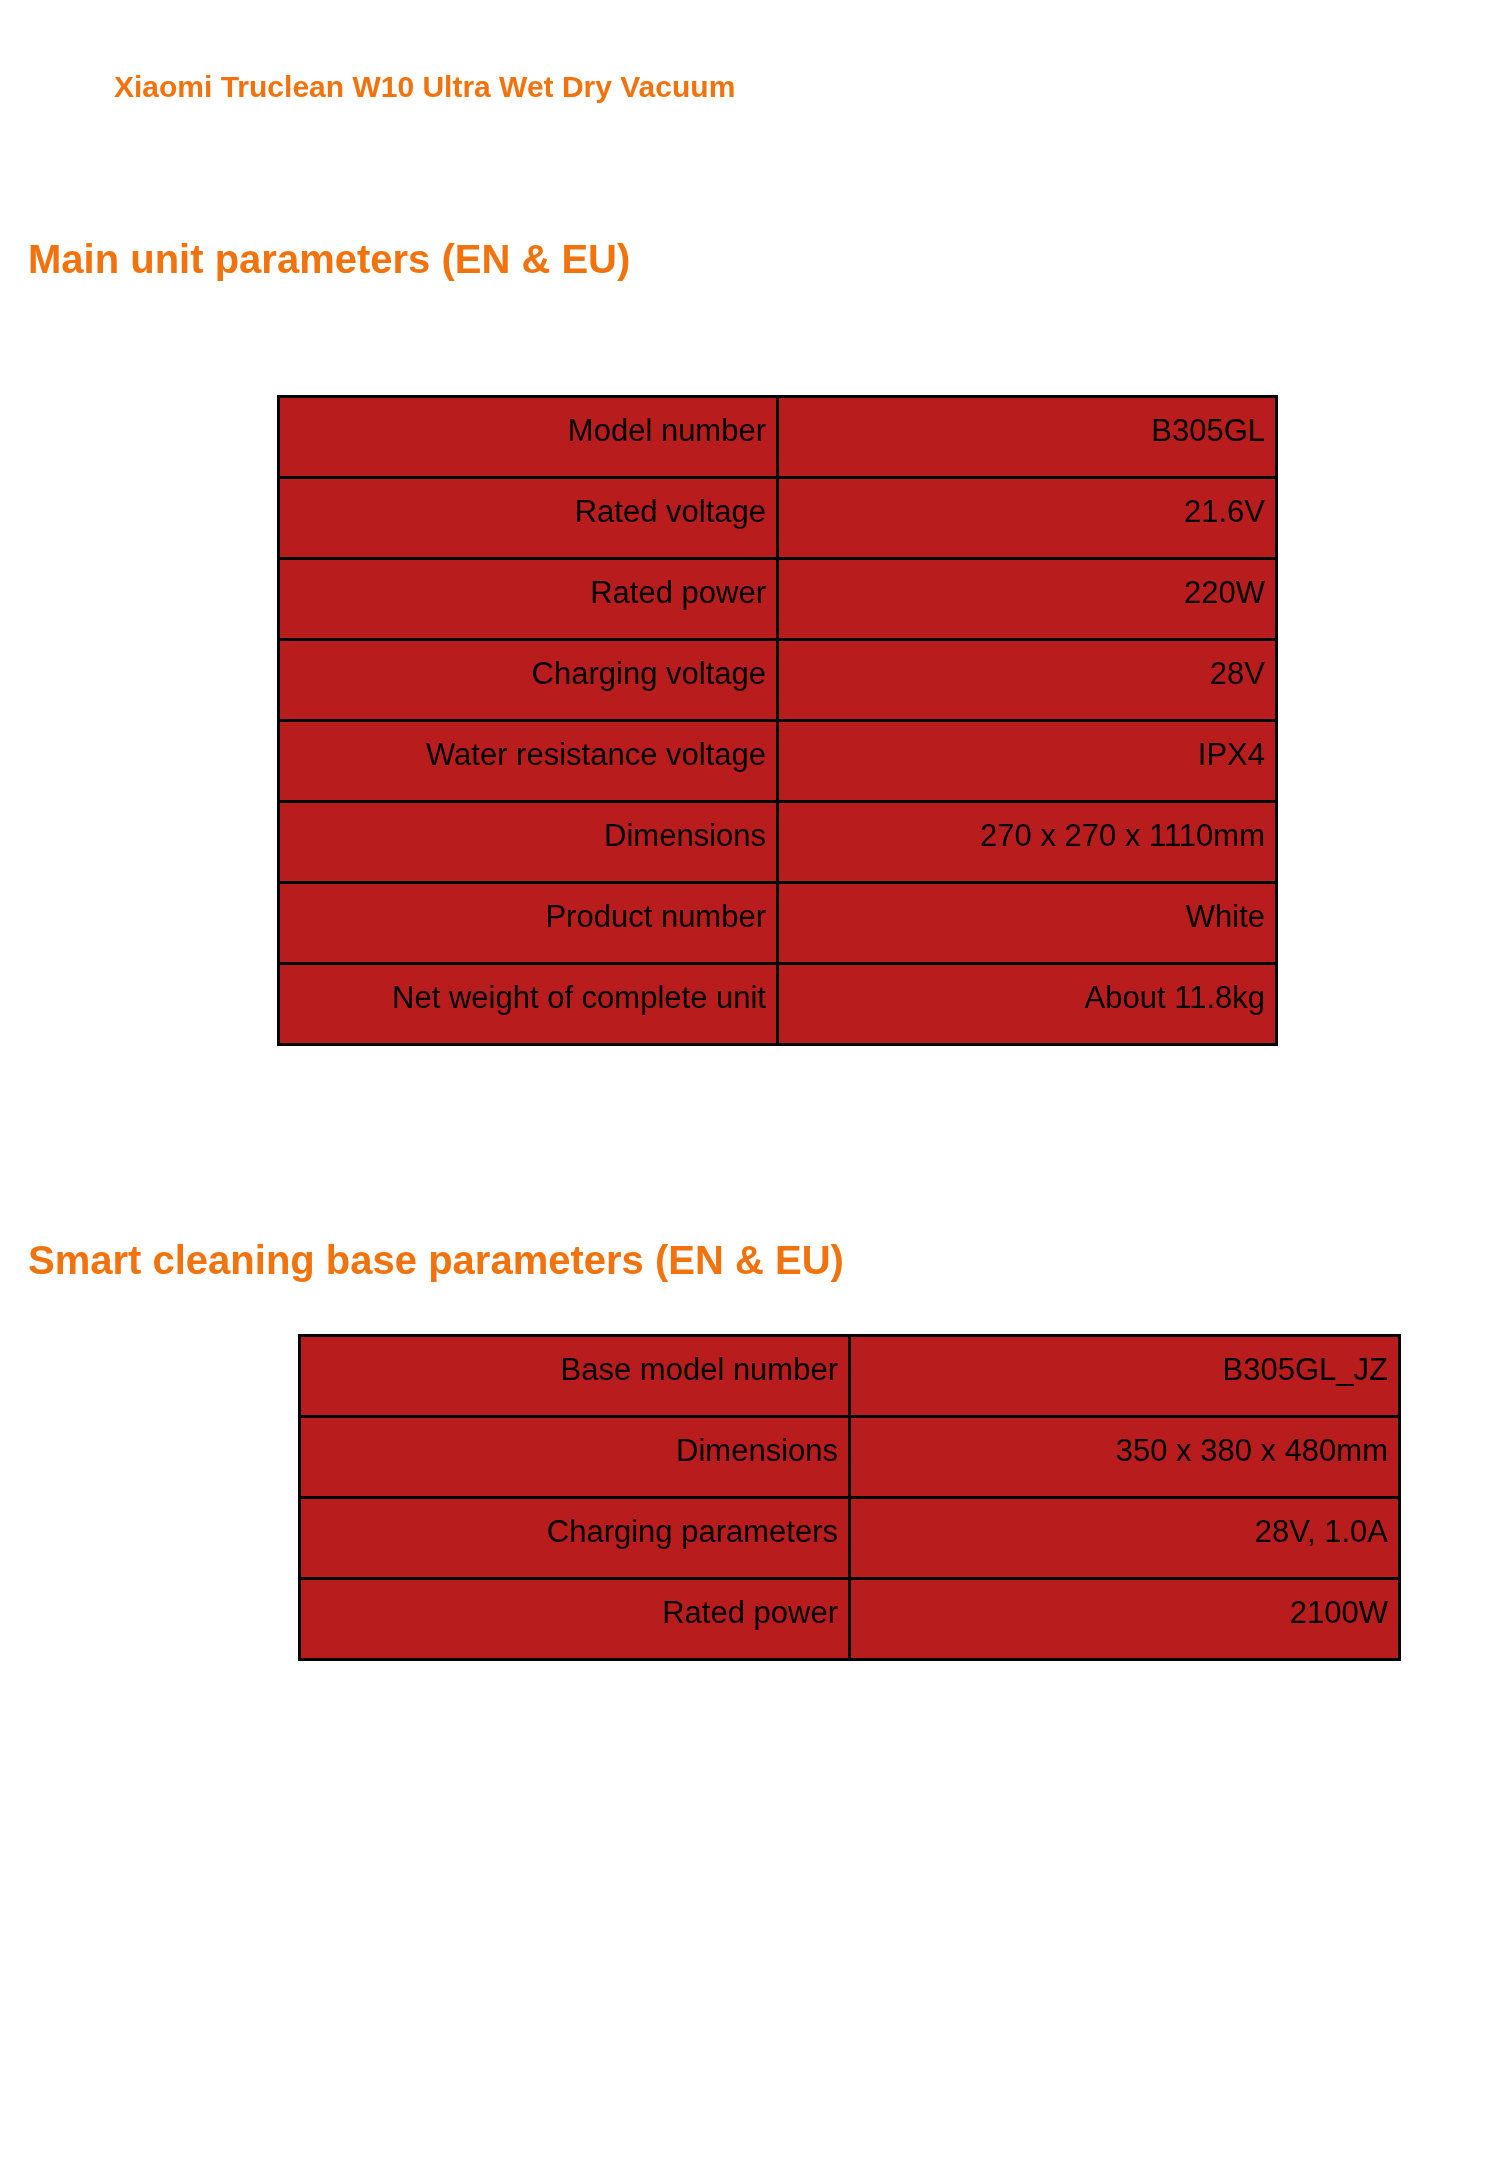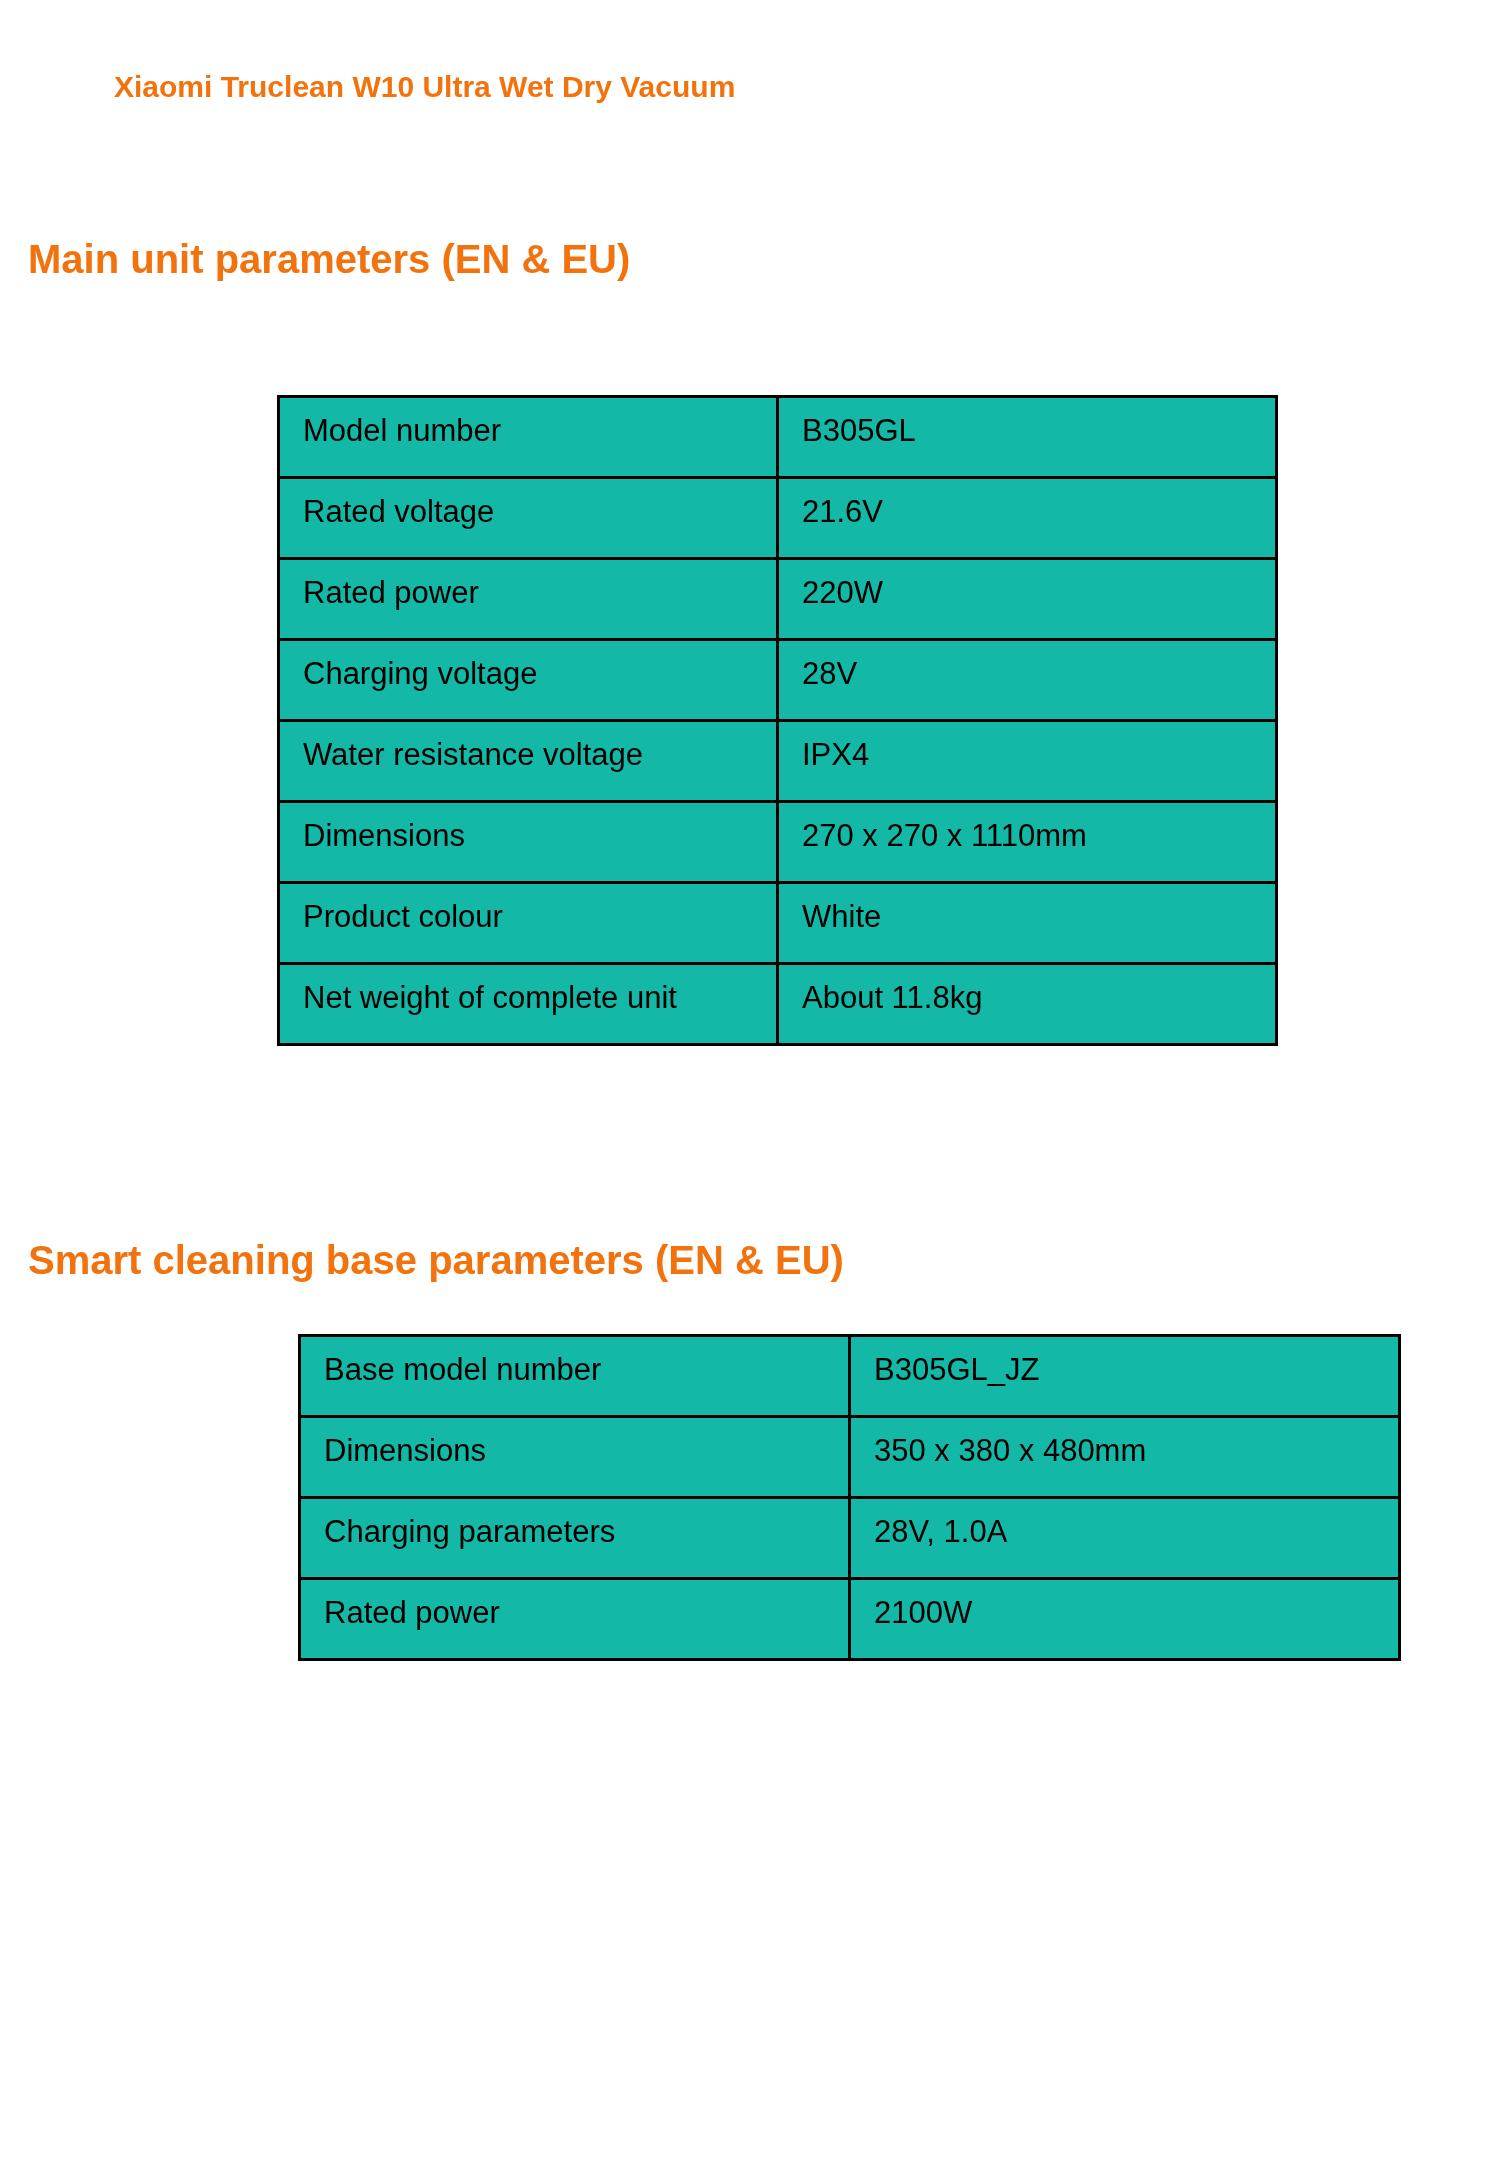--- a/index.html
+++ b/index.html
@@ -29,21 +29,22 @@
     font-size: 40px;
     font-weight: 700;
     white-space: nowrap;
   }
   .title-1 { top: 237px; }
   .title-2 { top: 1238px; }
   .spec-table {
     position: absolute;
     border-collapse: collapse;
     table-layout: fixed;
-    background: #14b8a6;
+    background: #b91c1c;
+    text-align: right;
   }
   .table-1 { left: 249px; top: 395px; width: 1001px; }
   .table-2 { left: 270px; top: 1334px; width: 1103px; }
   .spec-table td {
     border: 3px solid #000000;
     width: 50%;
     height: 81px;
     box-sizing: border-box;
     vertical-align: top;
     padding: 15px 10px 0 23px;
@@ -82,21 +83,21 @@
         </tr>
         <tr>
           <td>Water resistance voltage</td>
           <td>IPX4</td>
         </tr>
         <tr>
           <td>Dimensions</td>
           <td>270 x 270 x 1110mm</td>
         </tr>
         <tr>
-          <td>Product colour</td>
+          <td>Product number</td>
           <td>White</td>
         </tr>
         <tr>
           <td>Net weight of complete unit</td>
           <td>About 11.8kg</td>
         </tr>
       </tbody>
   </table>
 
   <h1 class="section-title title-2 accent" style="color: rgb(242, 115, 14);">Smart cleaning base parameters (EN &amp; EU)</h1>

